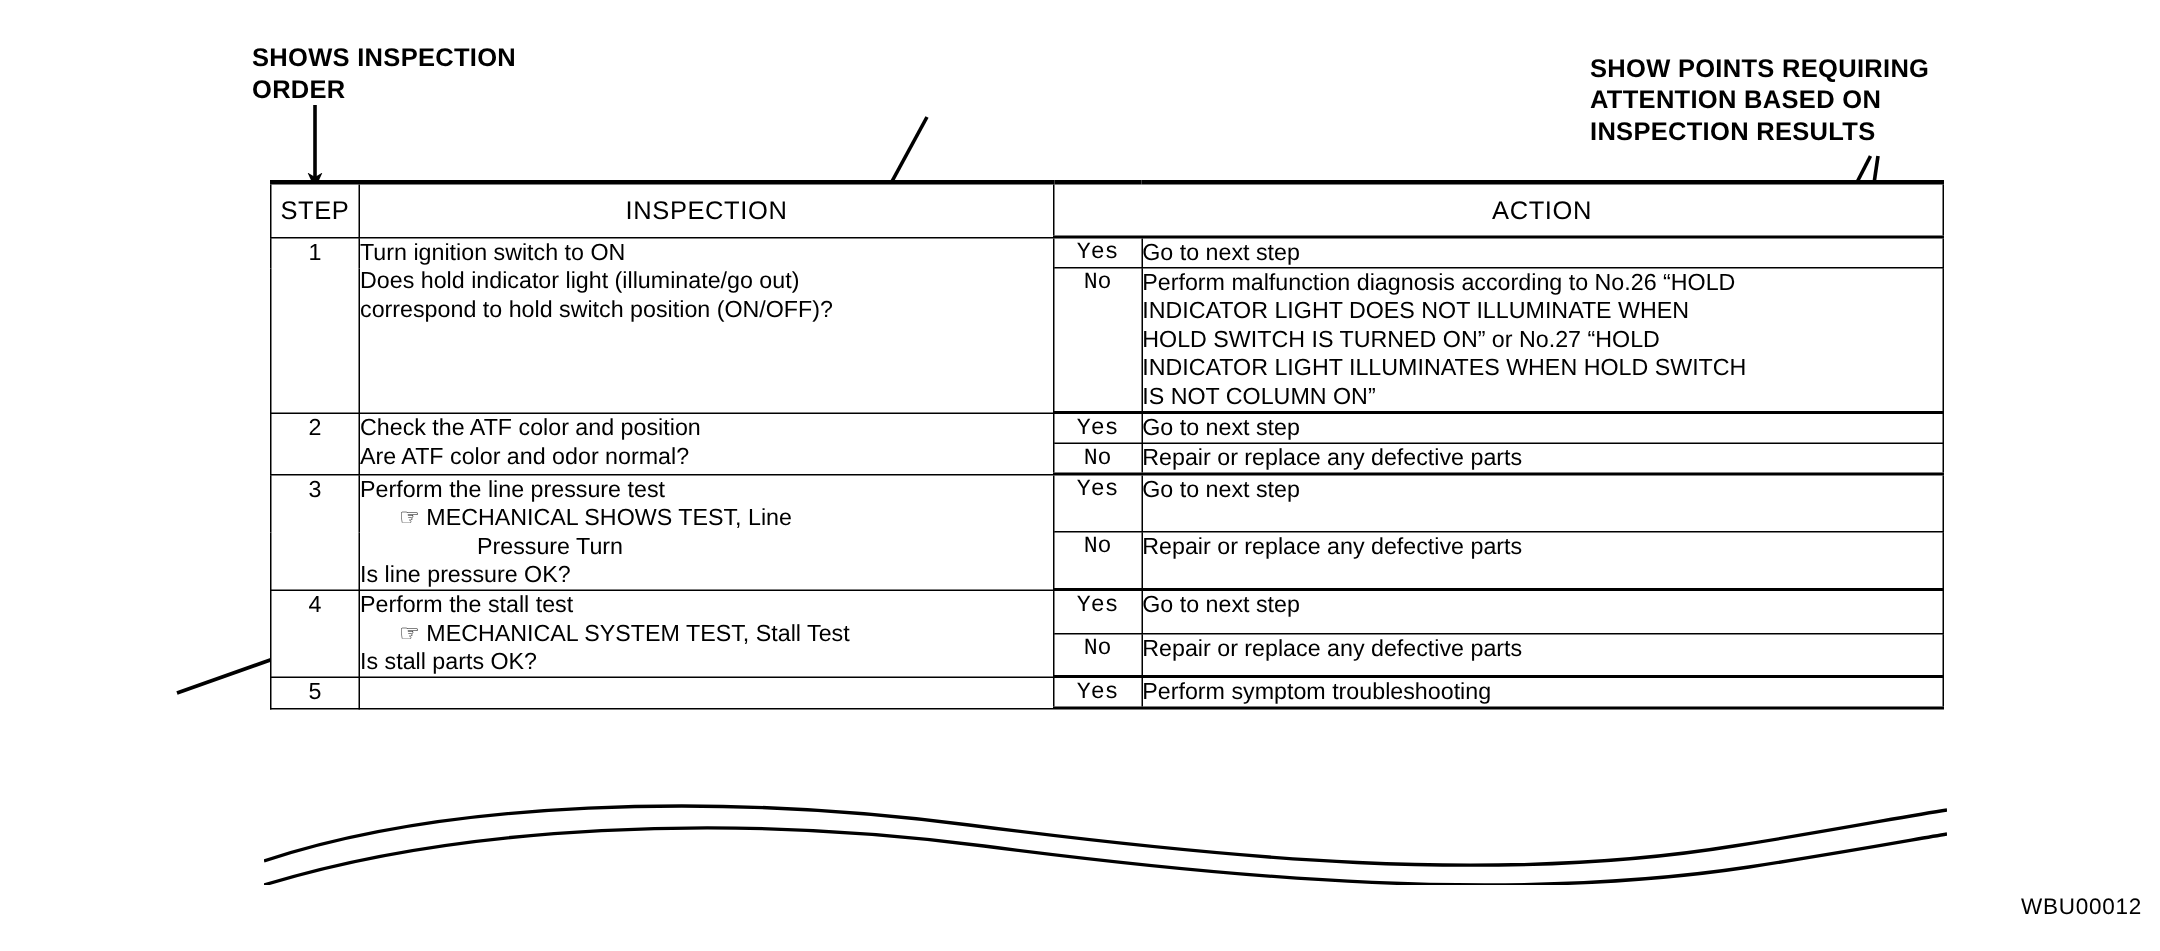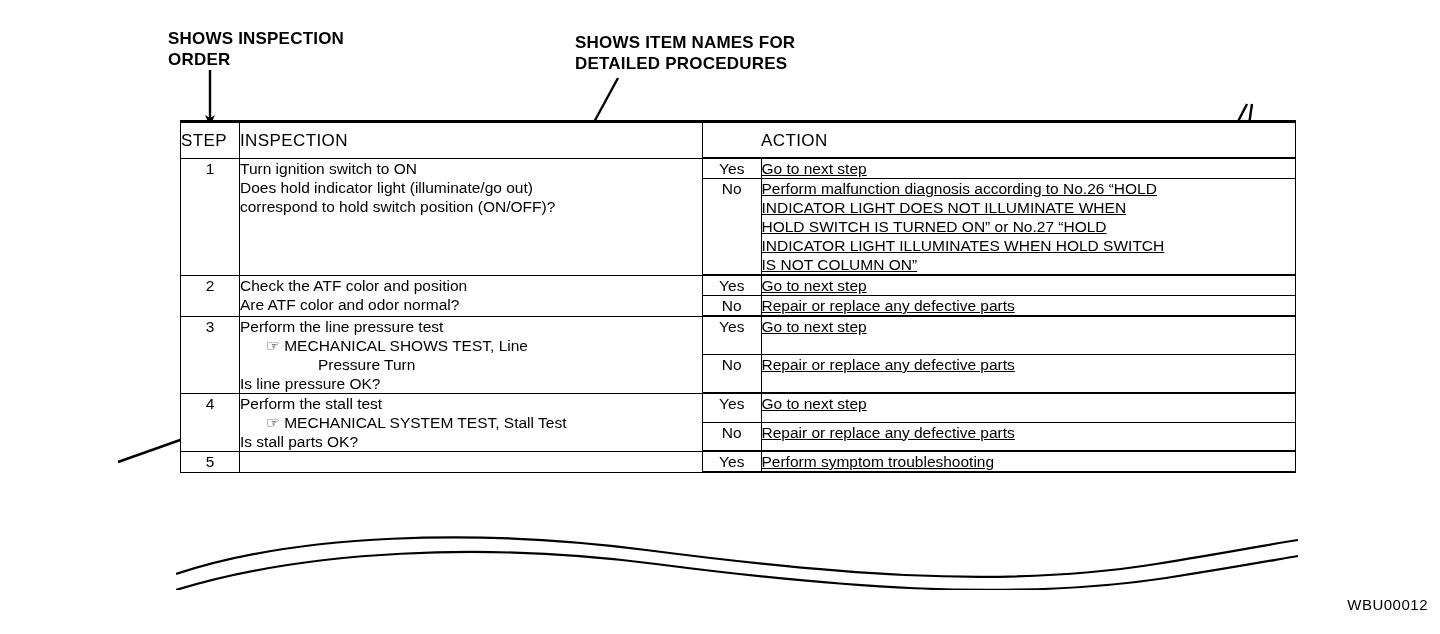--- a/index.html
+++ b/index.html
@@ -63,21 +63,21 @@
   }
   table.proc td, table.proc th {
     border: 1.5px solid #000;
     padding: 0;
     vertical-align: top;
     font-weight: normal;
   }
   table.proc thead th {
     border-top: 3px solid #000;
     height: 34px;
-    text-align: left;
+    text-align: center;
     vertical-align: middle;
     font-size: 17px;
     font-weight: normal;
     letter-spacing: 0.4px;
   }
   .c-step   { width: 58px;  text-align: center; }
   .c-insp   { width: 462px; }
   .c-yn     { width: 58px;  text-align: center; }
   .c-act    { width: 534px; }
 
@@ -89,24 +89,24 @@
     border-bottom: 2.5px solid #000;
   }
   td.insp-cell {
     padding: 7px 0 8px 10px;
     border-top: 2.5px solid #000;
     border-bottom: 2.5px solid #000;
   }
   td.yn-cell {
     text-align: center;
     padding-top: 7px;
+    font-family: Liberation Mono, monospace;
   }
   td.act-cell {
     padding: 7px 10px 8px 10px;
-    text-decoration: underline;
   }
   tr.row-start td.yn-cell,
   tr.row-start td.act-cell {
     border-top: 2.5px solid #000;
   }
   tr.row-end td.yn-cell,
   tr.row-end td.act-cell {
     border-bottom: 2.5px solid #000;
   }
 
@@ -137,23 +137,24 @@
   }
 </style>
 </head>
 <body>
 
 <div id="stage">
 
   <div class="callout" id="callout-step">SHOWS INSPECTION
 ORDER</div>
 
-  <div class="callout" id="callout-item-names">SHOWS ITEM NAMES FOR
-DETAILED PROCEDURES</div>
-
+
+  <div class="callout" id="callout-attention">SHOW POINTS REQUIRING
+ATTENTION BASED ON
+INSPECTION RESULTS</div>
 
 
   <svg id="annotations" viewBox="0 0 1440 634">
     <defs>
       <marker id="ah" markerWidth="11" markerHeight="11" refX="9" refY="5" orient="auto" markerUnits="userSpaceOnUse">
         <path d="M0,0 L11,5 L0,10 L3,5 Z" fill="#000"></path>
       </marker>
     </defs>
 
     <line x1="210" y1="70" x2="210" y2="124" stroke="#000" stroke-width="2.4" marker-end="url(#ah)"></line>

